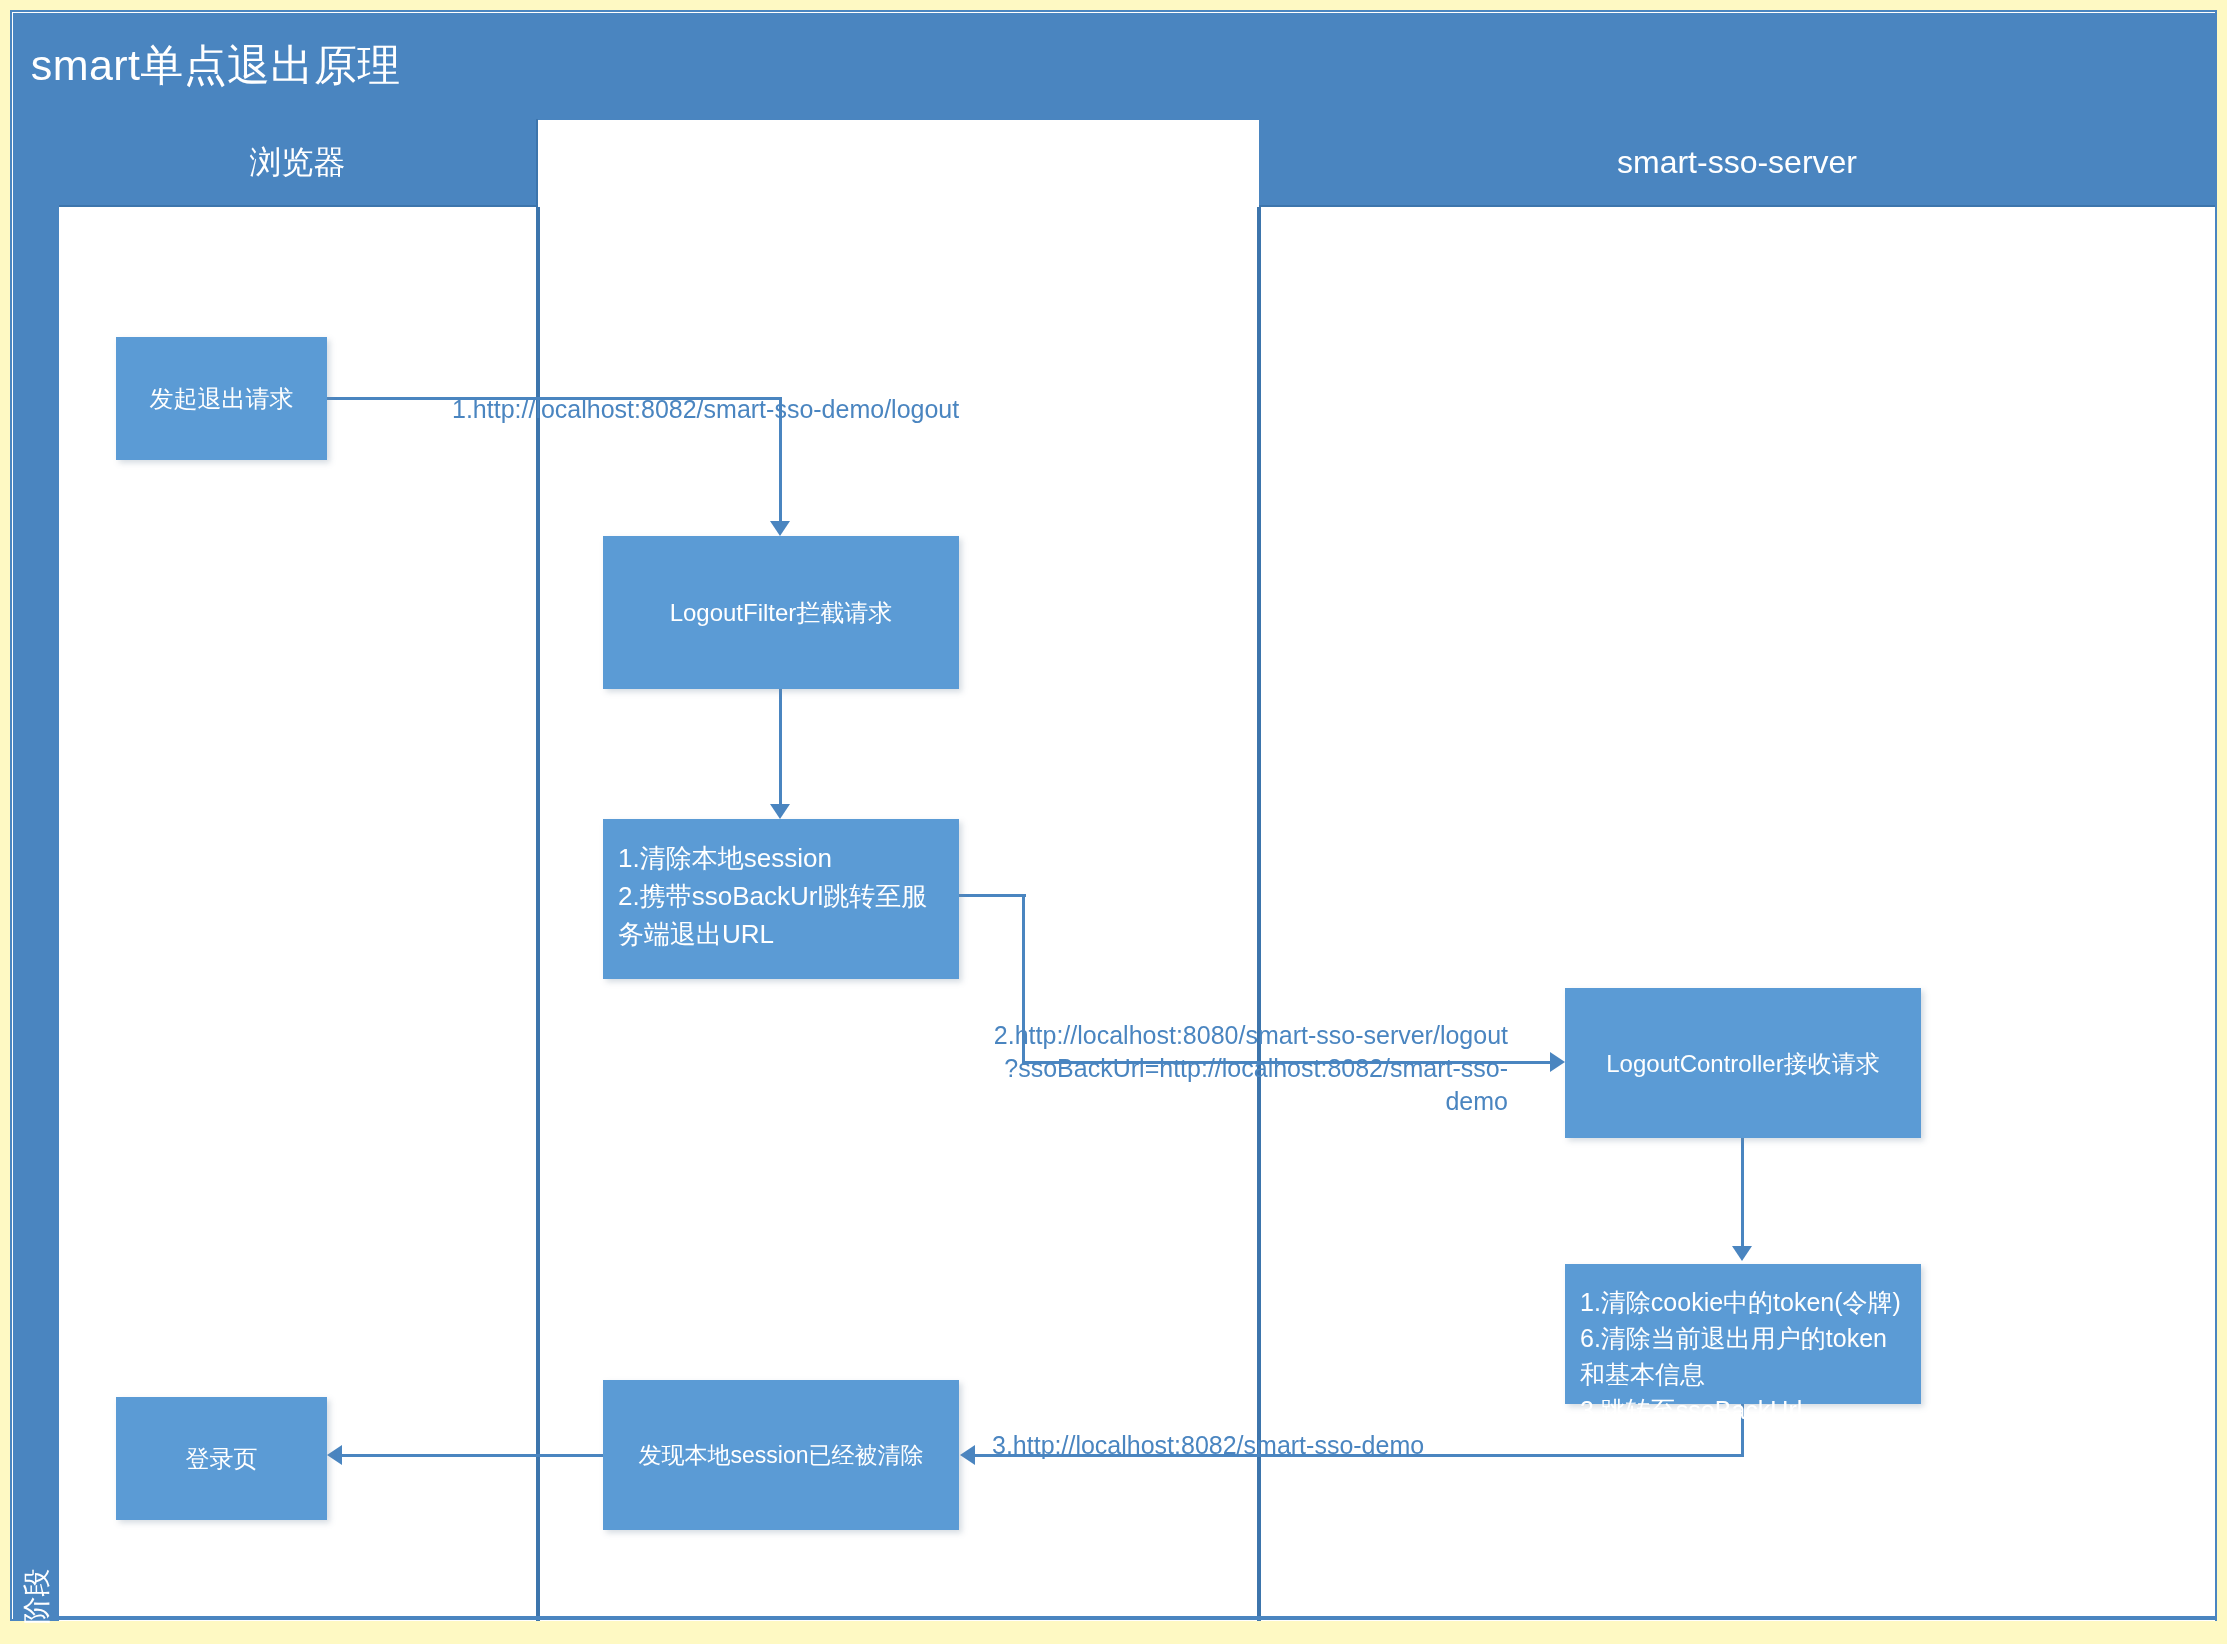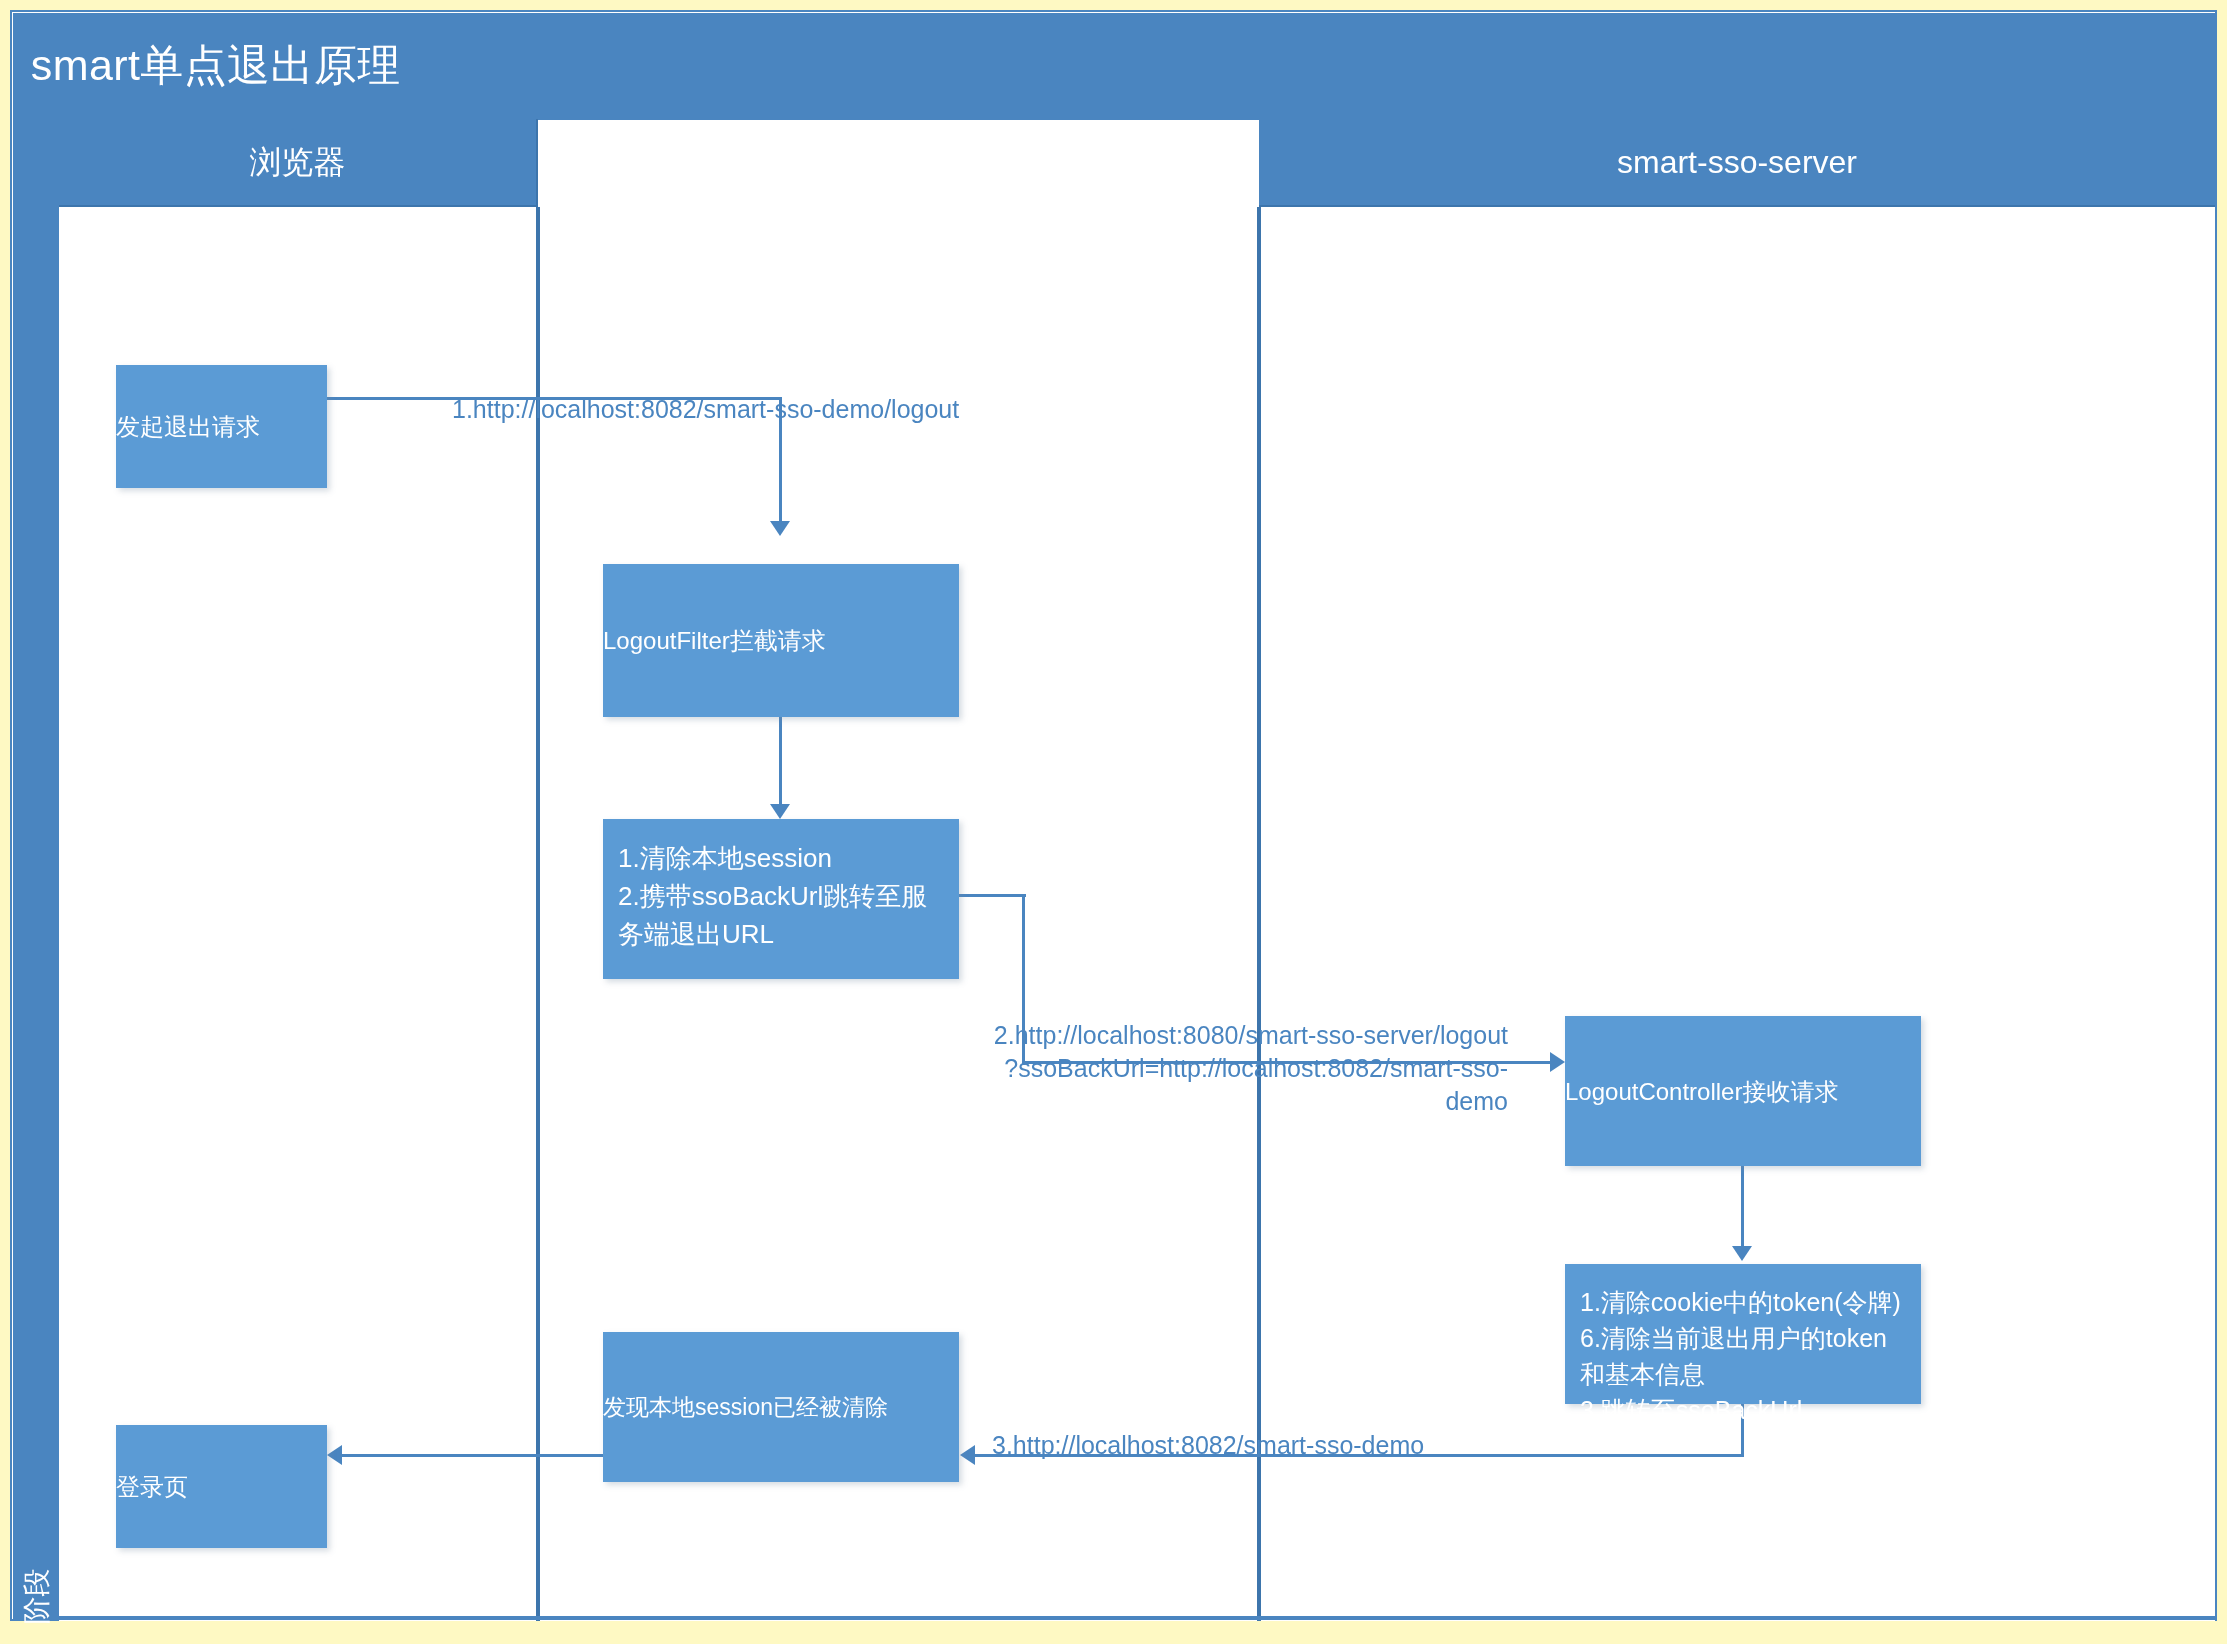--- a/index.html
+++ b/index.html
@@ -132,35 +132,34 @@
     color: #ffffff;
     box-shadow: 3.3px 3.3px 5.8px rgba(120,140,160,0.30);
   }
   .pbox .pbox-text {
     display: block;
     white-space: pre-line;
   }
   .pbox.center {
     display: flex;
     align-items: center;
-    justify-content: flex-start;
+    justify-content: center;
     text-align: center;
-    margin-top: 28px;
   }
   .pbox.lefttop {
     padding: 20px 13.3px 0 15px;
     text-align: left;
   }
 
   #box-logout-request { left: 116px;  top: 337px;  width: 211px; height: 123px; font-size: 24px; line-height: 33px; }
   #box-logout-filter  { left: 603px;  top: 536px;  width: 356px; height: 153px; font-size: 24px; line-height: 33px; }
   #box-clear-session  { left: 603px;  top: 819px;  width: 356px; height: 160px; font-size: 26px; line-height: 38px; }
   #box-logout-ctrl    { left: 1565px; top: 988px; width: 356px; height: 150px; font-size: 24px; line-height: 33px; }
   #box-clear-token    { left: 1565px; top: 1264px; width: 356px; height: 140px; font-size: 25px; line-height: 36px; }
-  #box-found-session  { left: 603px;  top: 1304px; width: 356px; height: 150px; font-size: 23px; line-height: 32px; }
+  #box-found-session  { left: 603px;  top: 1380px; width: 356px; height: 150px; font-size: 23px; line-height: 32px; }
   #box-login-page     { left: 116px;  top: 1397px; width: 211px; height: 123px; font-size: 24px; line-height: 33px; }
 
   
   .ln {
     position: absolute;
     background: #4A85C0;
   }
   .ln-h { height: 3.3px; }
   .ln-v { width: 3.3px; }
 

